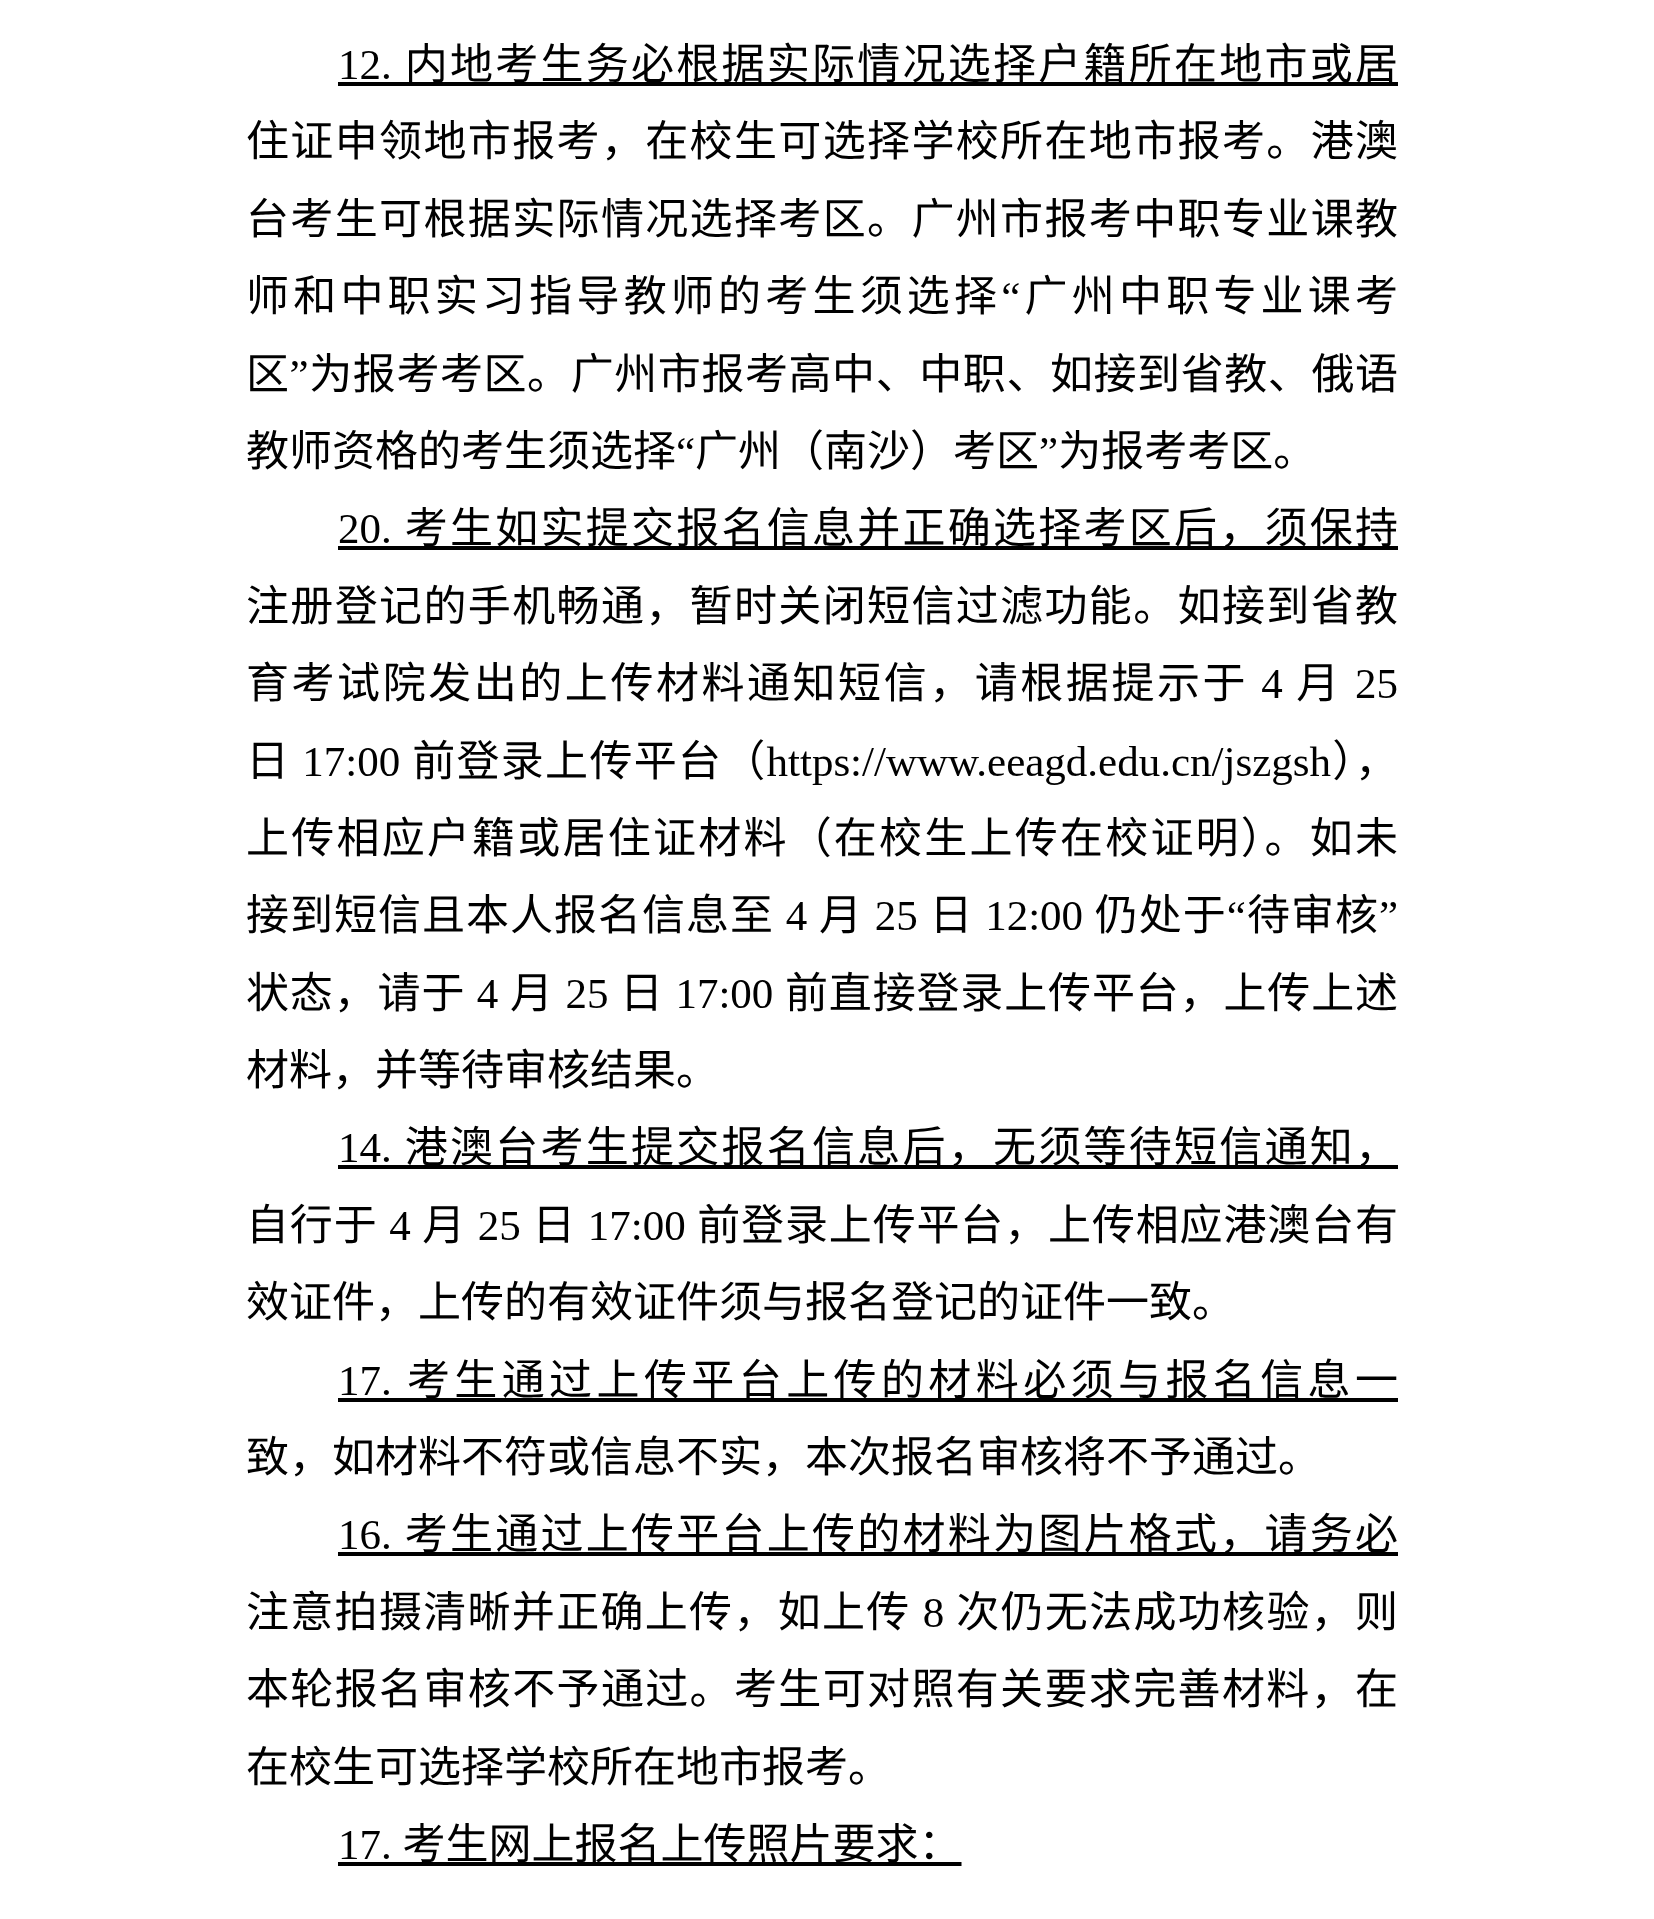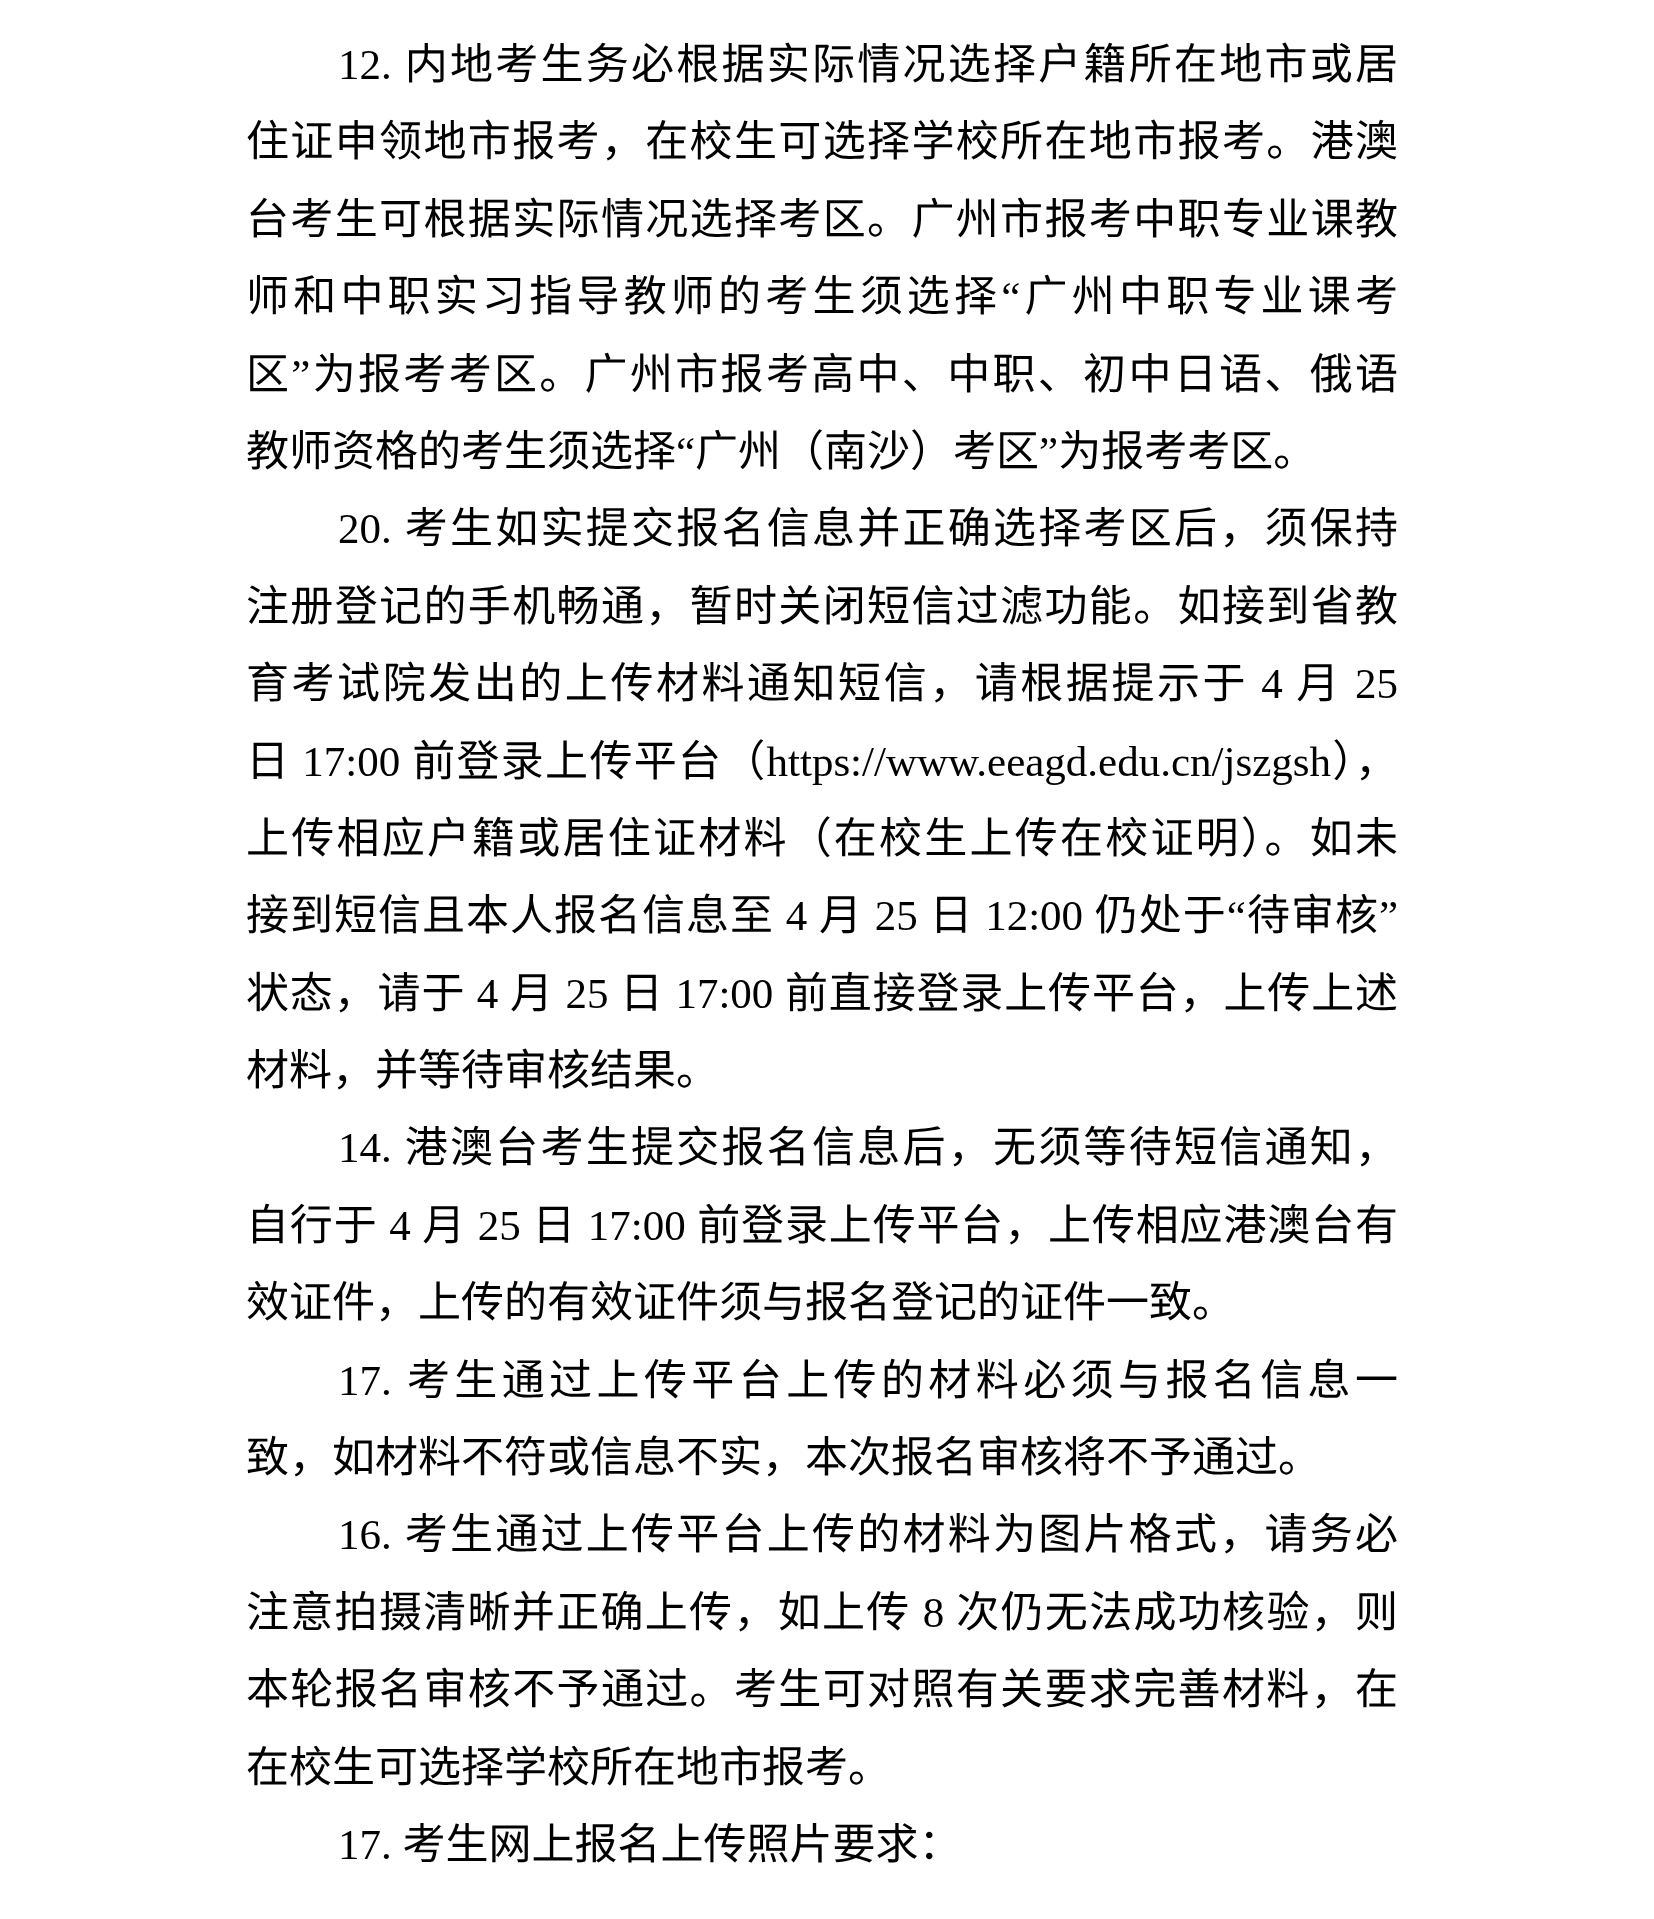--- a/index.html
+++ b/index.html
@@ -35,37 +35,38 @@
     line-height: 77.4px;
     height: 77.4px;
     overflow: visible;
     text-align: justify;
     text-align-last: justify;
     text-justify: inter-character;
     color: #000000;
   }
   .line.first {
     text-indent: 92px;
+    text-decoration: underline;
   }
   .line.end {
     text-align: center;
     text-align-last: left;
   }
 </style>
 </head>
 <body style="background: rgb(255, 255, 255); color: rgb(0, 0, 0);">
 
 <div class="page">
   <div class="text-block">
       <div class="paragraph">
         <div class="line first">12. 内地考生务必根据实际情况选择户籍所在地市或居</div>
         <div class="line">住证申领地市报考，在校生可选择学校所在地市报考。港澳</div>
         <div class="line">台考生可根据实际情况选择考区。广州市报考中职专业课教</div>
         <div class="line">师和中职实习指导教师的考生须选择“广州中职专业课考</div>
-        <div class="line">区”为报考考区。广州市报考高中、中职、初中日语、俄语</div>
+        <div class="line">区”为报考考区。广州市报考高中、中职、如接到省教、俄语</div>
         <div class="line end">教师资格的考生须选择“广州（南沙）考区”为报考考区。</div>
       </div>
       <div class="paragraph">
         <div class="line first">20. 考生如实提交报名信息并正确选择考区后，须保持</div>
         <div class="line">注册登记的手机畅通，暂时关闭短信过滤功能。如接到省教</div>
         <div class="line">育考试院发出的上传材料通知短信，请根据提示于 4 月 25</div>
         <div class="line">日 17:00 前登录上传平台（https://www.eeagd.edu.cn/jszgsh），</div>
         <div class="line">上传相应户籍或居住证材料（在校生上传在校证明）。如未</div>
         <div class="line">接到短信且本人报名信息至 4 月 25 日 12:00 仍处于“待审核”</div>
         <div class="line">状态，请于 4 月 25 日 17:00 前直接登录上传平台，上传上述</div>

